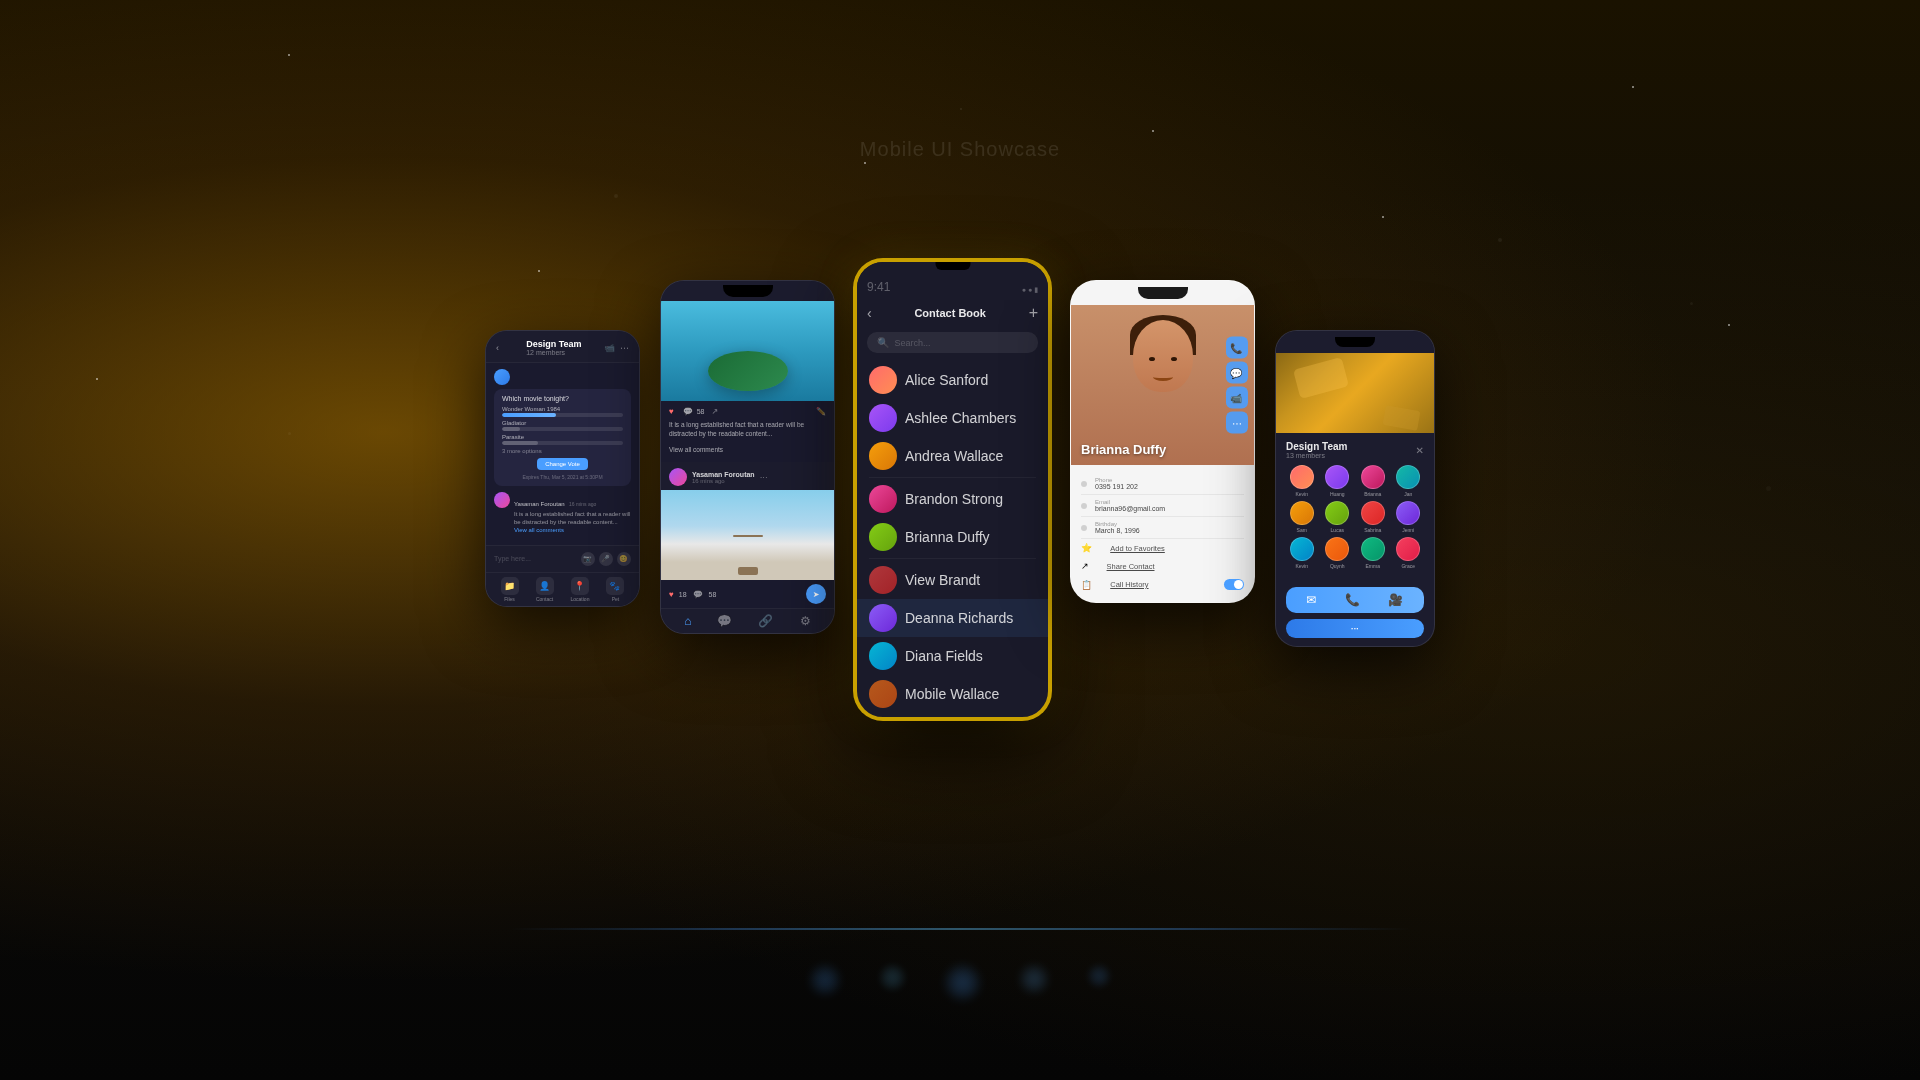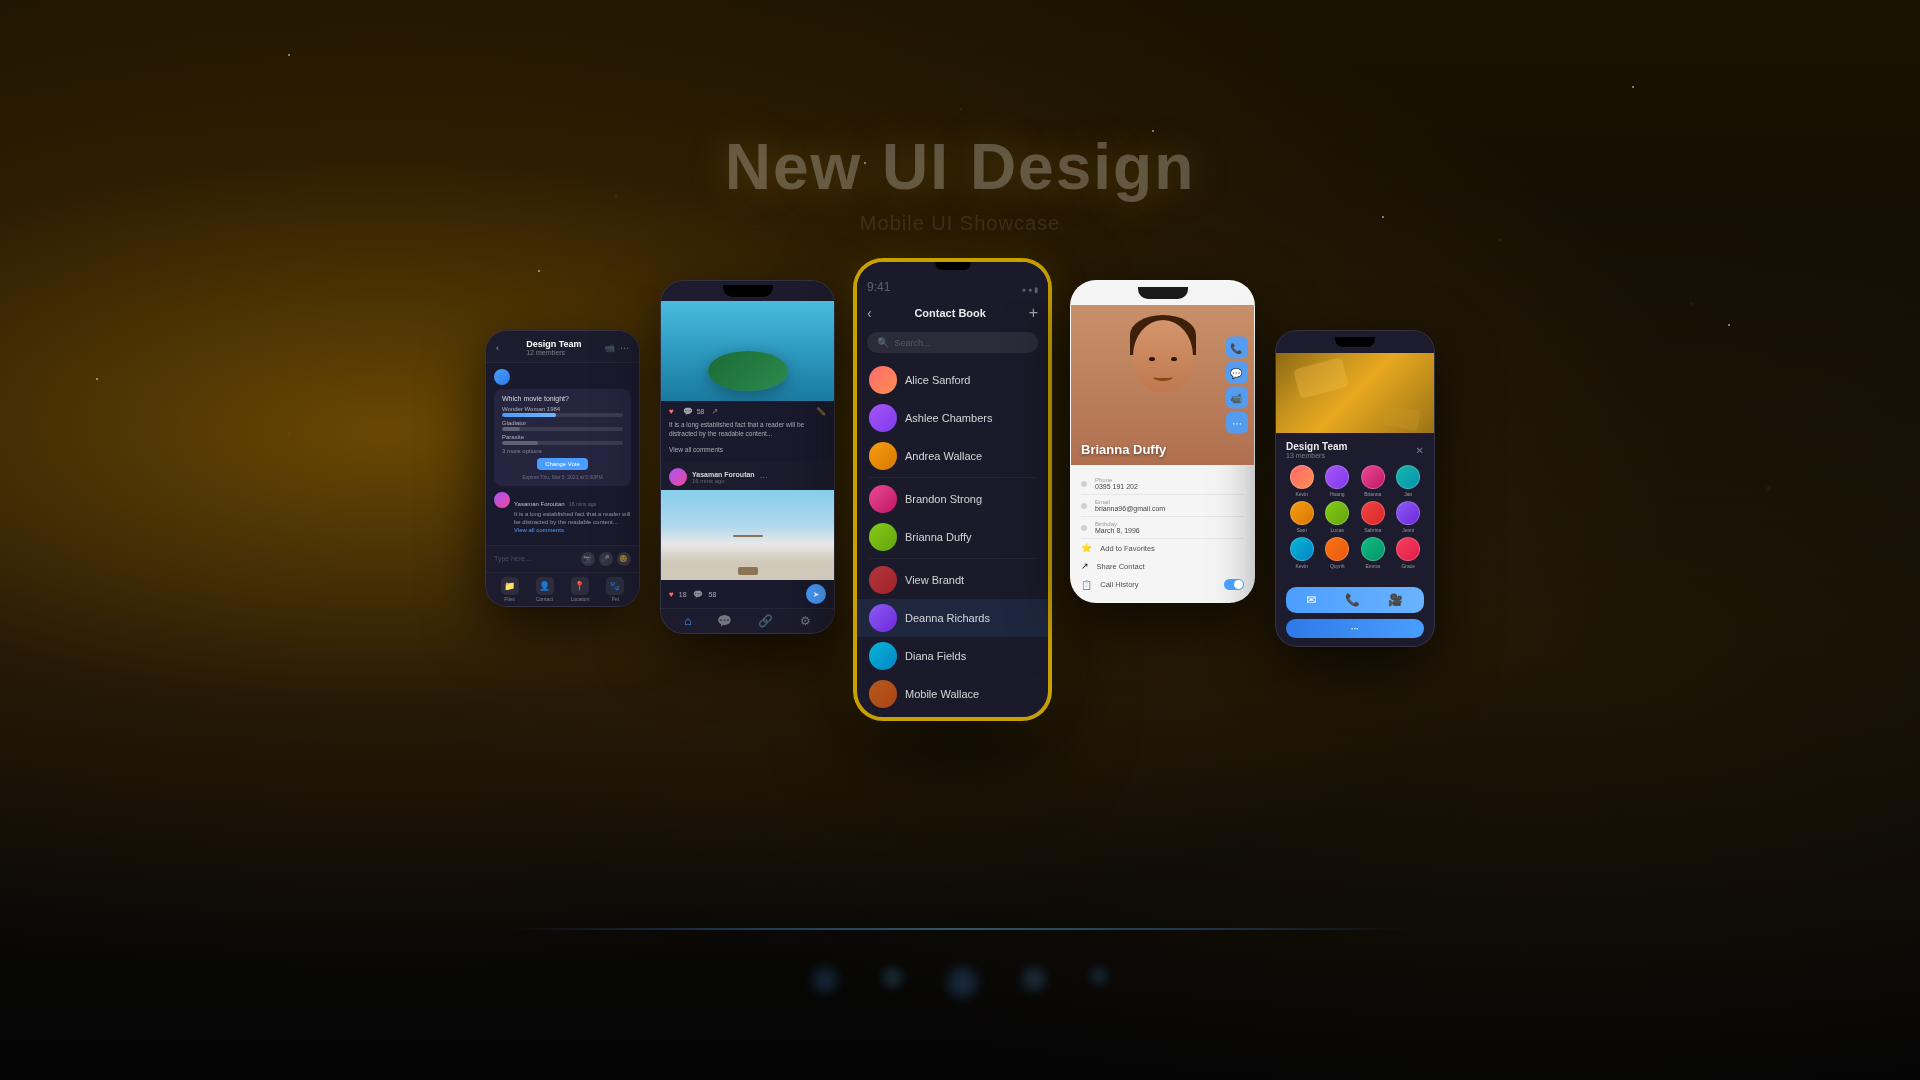--- a/index.html
+++ b/index.html
@@ -493,21 +493,21 @@
       gap: 8px;
       padding: 5px 12px;
     }
     .contact-avatar {
       width: 28px;
       height: 28px;
       border-radius: 50%;
       flex-shrink: 0;
     }
     .contact-name {
-      font-size: 11px;
+      font-size: 14px;
       color: rgba(255,255,255,0.8);
     }
     .contact-item.highlighted {
       background: rgba(74,158,255,0.1);
       text-align: right;
     }
     .divider-line {
       height: 1px;
       background: rgba(255,255,255,0.05);
       margin: 2px 12px;
@@ -616,21 +616,22 @@
       font-weight: 500;
     }
     .action-row {
       display: flex;
       align-items: center;
       padding: 4px 0;
     }
     .action-text {
       font-size: 7.5px;
       color: rgba(0,0,0,0.7);
-      margin-left: 8px;
+      margin-left: 18px;
+      text-decoration: underline;
     }
     .toggle-blue {
       margin-left: auto;
       width: 20px;
       height: 11px;
       background: #4a9eff;
       border-radius: 6px;
       position: relative;
     }
     .toggle-blue::after {
@@ -797,21 +798,20 @@
   <div class="star" style="top:12%;left:60%"></div>
   <div class="dot" style="width:4px;height:4px;top:18%;left:32%;opacity:0.2"></div>
   <div class="dot" style="width:3px;height:3px;top:40%;left:15%;opacity:0.15"></div>
   <div class="dot" style="width:4px;height:4px;top:22%;left:78%;opacity:0.2"></div>
   <div class="dot" style="width:2px;height:2px;top:10%;left:50%;opacity:0.3"></div>
   <div class="dot" style="width:3px;height:3px;top:28%;left:88%;opacity:0.15"></div>
   <div class="dot" style="width:5px;height:5px;top:45%;left:92%;opacity:0.1"></div>
 </div>
 
 <div class="main-title">
-  <h1>New UI Design</h1>
   <p>Mobile UI Showcase</p>
 </div>
 
 <div class="phones-container">
 
   <div class="phone-1">
     <div class="phone-1-header">
       <span class="phone-1-back">‹</span>
       <div>
         <div class="phone-1-title">Design Team</div>

